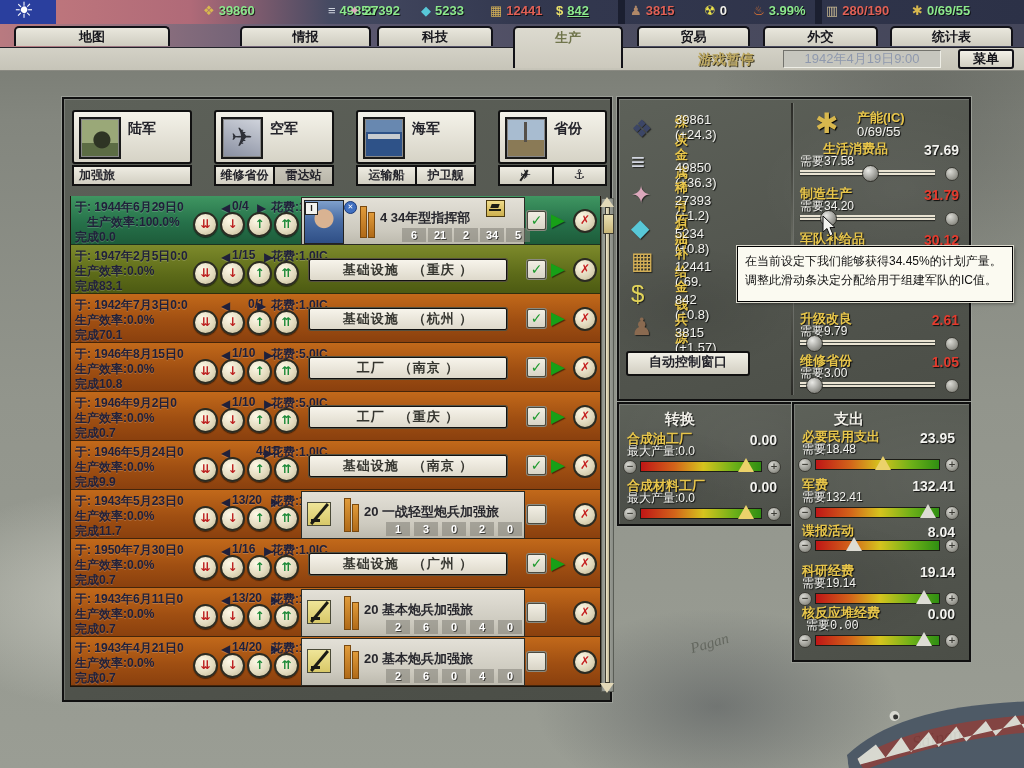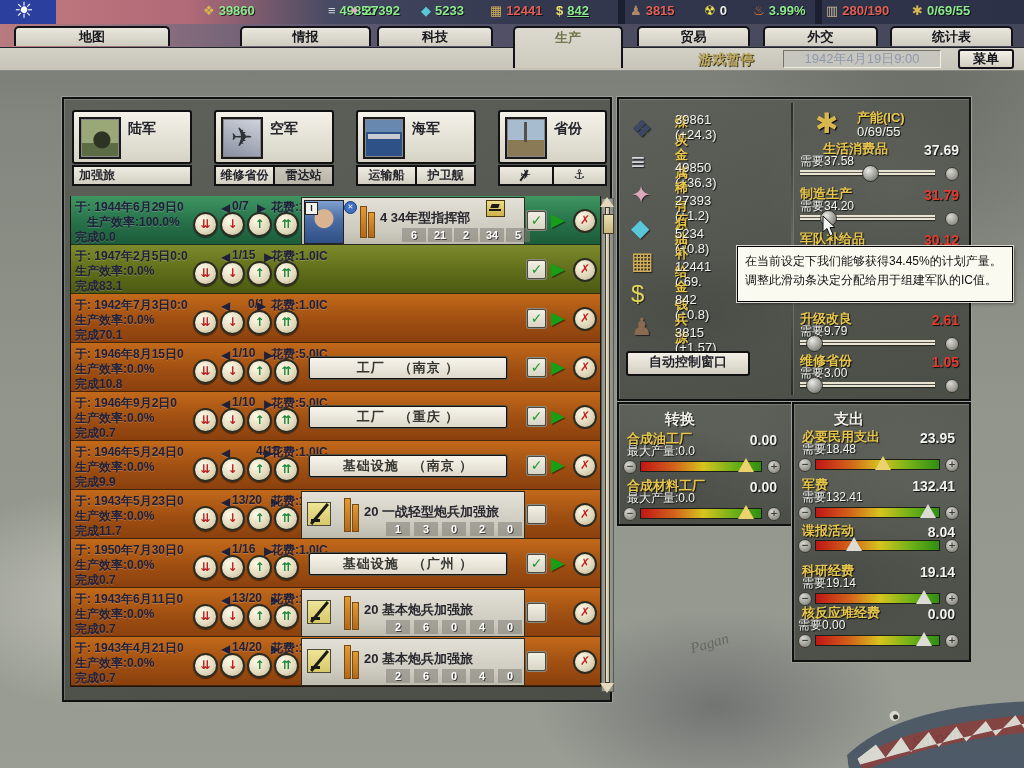--- a/index.html
+++ b/index.html
@@ -219,21 +219,21 @@
           </div>
           <div class="lbl">省份</div>
         </div>
         <div class="subbtn abs" style="left: 434px; width: 51.5px;"><span style="font-size: 13px;">✈</span><div style="position: absolute; left: 45%; top: 2px; width: 2px; height: 13px; background: rgb(34, 34, 34); transform: rotate(35deg);"></div></div>
         <div class="subbtn abs" style="left: 487.5px; width: 51.5px;"><span style="font-size: 13px;">⚓</span></div>
       </div>
     <div id="prodlist" class="abs">
         <div class="prow green" style="top: 0px;">
           <div class="t nowrap" style="left: 4px; top: 3px;">于:  1944年6月29日0</div>
           <div class="t cntarrow" style="left: 150px; top: 5px;">◀</div>
-          <div class="t cnt" style="left: 161px; top: 3px;">0/7</div>
+          <div class="t cnt" style="left: 161px; top: 3px;">0/4</div>
           <div class="t cntarrow" style="left: 186px; top: 5px;">▶</div>
           <div class="t nowrap" style="left: 200px; top: 3px;">花费:11.8IC</div>
           <div class="t nowrap" style="left: 16px; top: 18px;">生产效率:100.0%</div>
           <div class="t nowrap" style="left: 4px; top: 33px;">完成0.0</div>
           <div class="circlebtn dn" style="left: 122px;">⇊</div>
           <div class="circlebtn dn" style="left: 149px;">↓</div>
           <div class="circlebtn up" style="left: 176px;">↑</div>
           <div class="circlebtn up" style="left: 203px;">⇈</div>
           <div class="unitcard">
             <div class="portrait"></div>
@@ -261,36 +261,38 @@
           <div class="t cntarrow" style="left: 150px; top: 5px;">◀</div>
           <div class="t cnt" style="left: 161px; top: 3px;">1/15</div>
           <div class="t cntarrow" style="left: 193px; top: 5px;">▶</div>
           <div class="t nowrap" style="left: 200px; top: 3px;">花费:1.0IC</div>
           <div class="t nowrap" style="left: 4px; top: 18px;">生产效率:0.0%</div>
           <div class="t nowrap" style="left: 4px; top: 33px;">完成83.1</div>
           <div class="circlebtn dn" style="left: 122px;">⇊</div>
           <div class="circlebtn dn" style="left: 149px;">↓</div>
           <div class="circlebtn up" style="left: 176px;">↑</div>
           <div class="circlebtn up" style="left: 203px;">⇈</div>
+          <div class="bldbtn">基础设施　（重庆 ）</div>
           <div class="chk">✓</div>
           <div class="playbtn">▶</div>
           <div class="xbtn">✗</div>
         </div>
         <div class="prow orange" style="top: 98px;">
           <div class="t nowrap" style="left: 4px; top: 3px;">于:  1942年7月3日0:0</div>
           <div class="t cntarrow" style="left: 150px; top: 5px;">◀</div>
           <div class="t cnt" style="left: 161px; top: 3px; padding-left: 16px;">0/1</div>
           <div class="t cntarrow" style="left: 186px; top: 5px;">▶</div>
           <div class="t nowrap" style="left: 200px; top: 3px;">花费:1.0IC</div>
           <div class="t nowrap" style="left: 4px; top: 18px;">生产效率:0.0%</div>
           <div class="t nowrap" style="left: 4px; top: 33px;">完成70.1</div>
           <div class="circlebtn dn" style="left: 122px;">⇊</div>
           <div class="circlebtn dn" style="left: 149px;">↓</div>
           <div class="circlebtn up" style="left: 176px;">↑</div>
           <div class="circlebtn up" style="left: 203px;">⇈</div>
+          <div class="bldbtn">基础设施　（杭州 ）</div>
           <div class="chk">✓</div>
           <div class="playbtn">▶</div>
           <div class="xbtn">✗</div>
         </div>
         <div class="prow orange" style="top: 147px;">
           <div class="t nowrap" style="left: 4px; top: 3px;">于:  1946年8月15日0</div>
           <div class="t cntarrow" style="left: 150px; top: 5px;">◀</div>
           <div class="t cnt" style="left: 161px; top: 3px;">1/10</div>
           <div class="t cntarrow" style="left: 193px; top: 5px;">▶</div>
           <div class="t nowrap" style="left: 200px; top: 3px;">花费:5.0IC</div>
@@ -573,21 +575,21 @@
         <div class="tri white" style="left: 52px; top: 133px;"></div>
         <div class="dotbtn" style="left: 151px; top: 135px;">+</div>
         <div class="sl-label gold" style="left: 8px; top: 158px;">科研经费</div>
         <div class="sl-need whitetx" style="left: 8px; top: 171px;">需要19.14</div>
         <div class="sl-val whitetx" style="left: 86px; top: 160px; width: 75px;">19.14</div>
         <div class="dotbtn" style="left: 4px; top: 188px;">−</div>
         <div class="gradbar" style="left: 21px; top: 189px; width: 123px;"></div>
         <div class="tri white" style="left: 122px; top: 186px;"></div>
         <div class="dotbtn" style="left: 151px; top: 188px;">+</div>
         <div class="sl-label gold" style="left: 8px; top: 200px;">核反应堆经费</div>
-        <div class="sl-need whitetx" style="left: 4px; top: 213px;">需要0.00</div>
+        <div class="sl-need whitetx" style="left: 12px; top: 213px; font-family: Liberation Mono, monospace;">需要0.00</div>
         <div class="sl-val whitetx" style="left: 86px; top: 202px; width: 75px;">0.00</div>
         <div class="dotbtn" style="left: 4px; top: 230px;">−</div>
         <div class="gradbar" style="left: 21px; top: 231px; width: 123px;"></div>
         <div class="tri white" style="left: 122px; top: 228px;"></div>
         <div class="dotbtn" style="left: 151px; top: 230px;">+</div>
       </div>
   </div>
 
   <div id="tooltip" class="abs">
     <div>在当前设定下我们能够获得34.45%的计划产量。</div>

